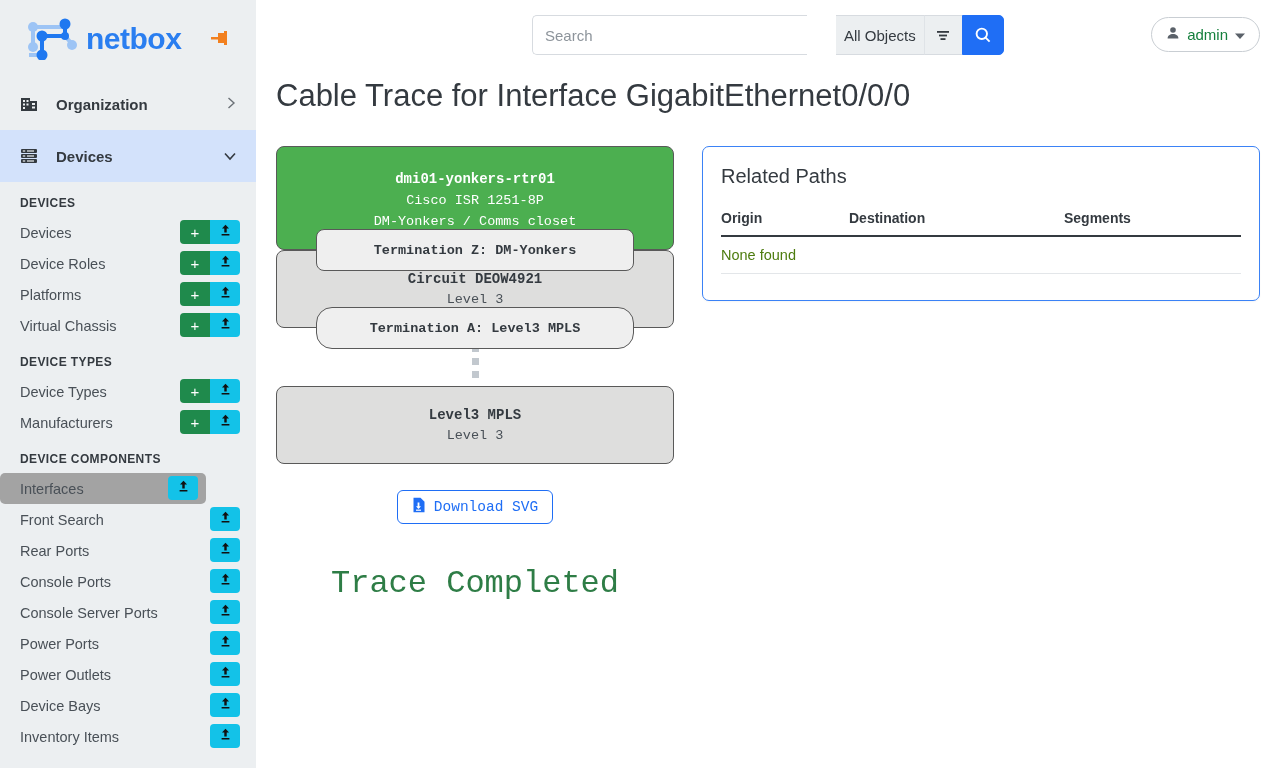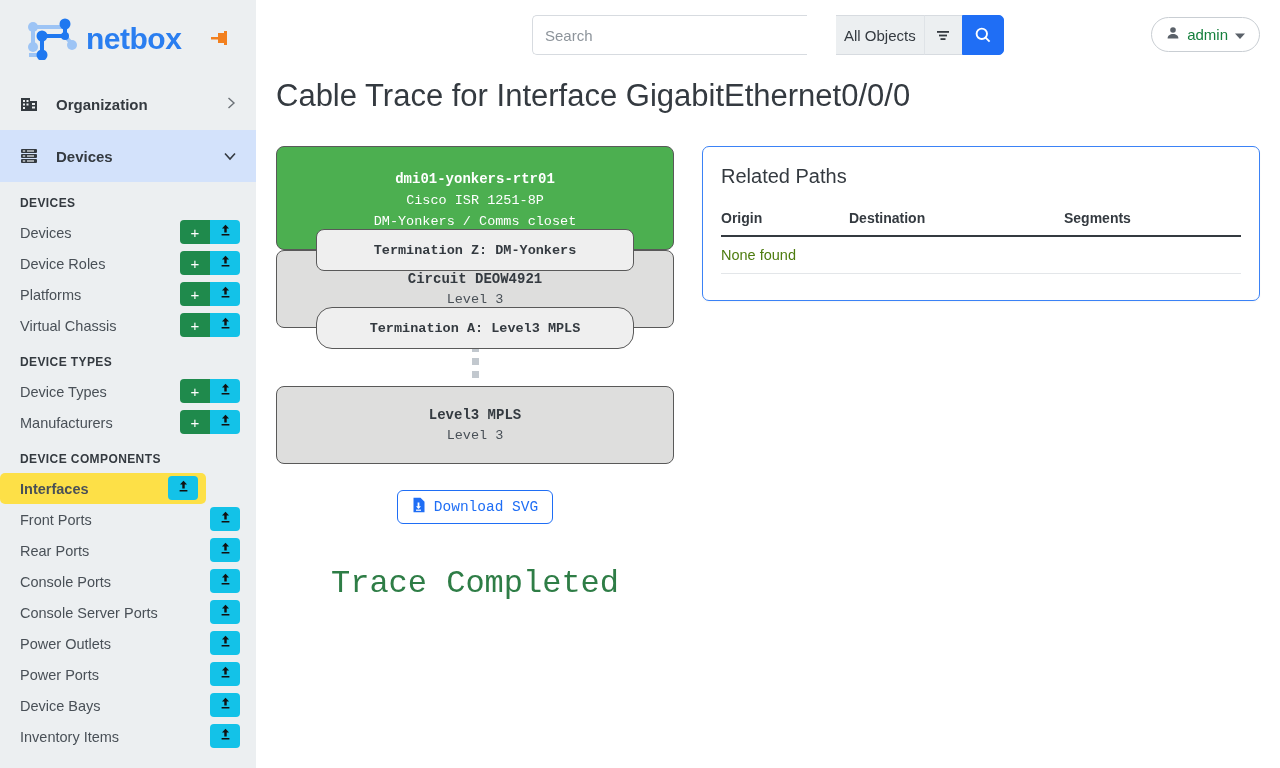--- a/index.html
+++ b/index.html
@@ -53,21 +53,21 @@
   }
   .nav-row {
     display: flex; align-items: center;
     height: 31px; margin: 0 8px 0 0;
     padding-left: 20px;
     font-size: 14.5px; color: #495057;
     position: relative;
     border-radius: 5px;
     cursor: pointer;
   }
-  .nav-row.sel { background: #fde047; width: 206px; font-weight: bold; }
+  .nav-row.sel { background: #a3a3a3; width: 206px; }
   .nav-row .nav-label { flex: 1; }
   .btn-group { position: absolute; right: 8px; top: 3px; display: flex; height: 24px; }
   .btn-add {
     width: 30px; height: 24px;
     background: #1f8a4c;
     border-radius: 4px 0 0 4px;
     display: flex; align-items: center; justify-content: center;
     color: #fff; font-size: 15px; line-height: 1;
     cursor: pointer;
   }
@@ -454,21 +454,21 @@
             <div class="btn-imp solo">
               <span><svg width="13" height="13" viewBox="0 0 13 13">
                   <rect x="5.3" y="3.5" width="2.4" height="5" fill="#111"></rect>
                   <path d="M3 4.6 L6.5 0.8 L10 4.6 Z" fill="#111"></path>
                   <rect x="2.6" y="10" width="7.8" height="1.5" fill="#111"></rect>
                 </svg></span>
             </div>
           </div>
         </div>
         <div class="nav-row">
-          <span class="nav-label">Front Ports</span>
+          <span class="nav-label">Front Search</span>
           <div class="btn-group">
             <div class="btn-imp solo">
               <span><svg width="13" height="13" viewBox="0 0 13 13">
                   <rect x="5.3" y="3.5" width="2.4" height="5" fill="#111"></rect>
                   <path d="M3 4.6 L6.5 0.8 L10 4.6 Z" fill="#111"></path>
                   <rect x="2.6" y="10" width="7.8" height="1.5" fill="#111"></rect>
                 </svg></span>
             </div>
           </div>
         </div>
@@ -502,33 +502,33 @@
             <div class="btn-imp solo">
               <span><svg width="13" height="13" viewBox="0 0 13 13">
                   <rect x="5.3" y="3.5" width="2.4" height="5" fill="#111"></rect>
                   <path d="M3 4.6 L6.5 0.8 L10 4.6 Z" fill="#111"></path>
                   <rect x="2.6" y="10" width="7.8" height="1.5" fill="#111"></rect>
                 </svg></span>
             </div>
           </div>
         </div>
         <div class="nav-row">
+          <span class="nav-label">Power Ports</span>
+          <div class="btn-group">
+            <div class="btn-imp solo">
+              <span><svg width="13" height="13" viewBox="0 0 13 13">
+                  <rect x="5.3" y="3.5" width="2.4" height="5" fill="#111"></rect>
+                  <path d="M3 4.6 L6.5 0.8 L10 4.6 Z" fill="#111"></path>
+                  <rect x="2.6" y="10" width="7.8" height="1.5" fill="#111"></rect>
+                </svg></span>
+            </div>
+          </div>
+        </div>
+        <div class="nav-row">
           <span class="nav-label">Power Outlets</span>
-          <div class="btn-group">
-            <div class="btn-imp solo">
-              <span><svg width="13" height="13" viewBox="0 0 13 13">
-                  <rect x="5.3" y="3.5" width="2.4" height="5" fill="#111"></rect>
-                  <path d="M3 4.6 L6.5 0.8 L10 4.6 Z" fill="#111"></path>
-                  <rect x="2.6" y="10" width="7.8" height="1.5" fill="#111"></rect>
-                </svg></span>
-            </div>
-          </div>
-        </div>
-        <div class="nav-row">
-          <span class="nav-label">Power Ports</span>
           <div class="btn-group">
             <div class="btn-imp solo">
               <span><svg width="13" height="13" viewBox="0 0 13 13">
                   <rect x="5.3" y="3.5" width="2.4" height="5" fill="#111"></rect>
                   <path d="M3 4.6 L6.5 0.8 L10 4.6 Z" fill="#111"></path>
                   <rect x="2.6" y="10" width="7.8" height="1.5" fill="#111"></rect>
                 </svg></span>
             </div>
           </div>
         </div>

